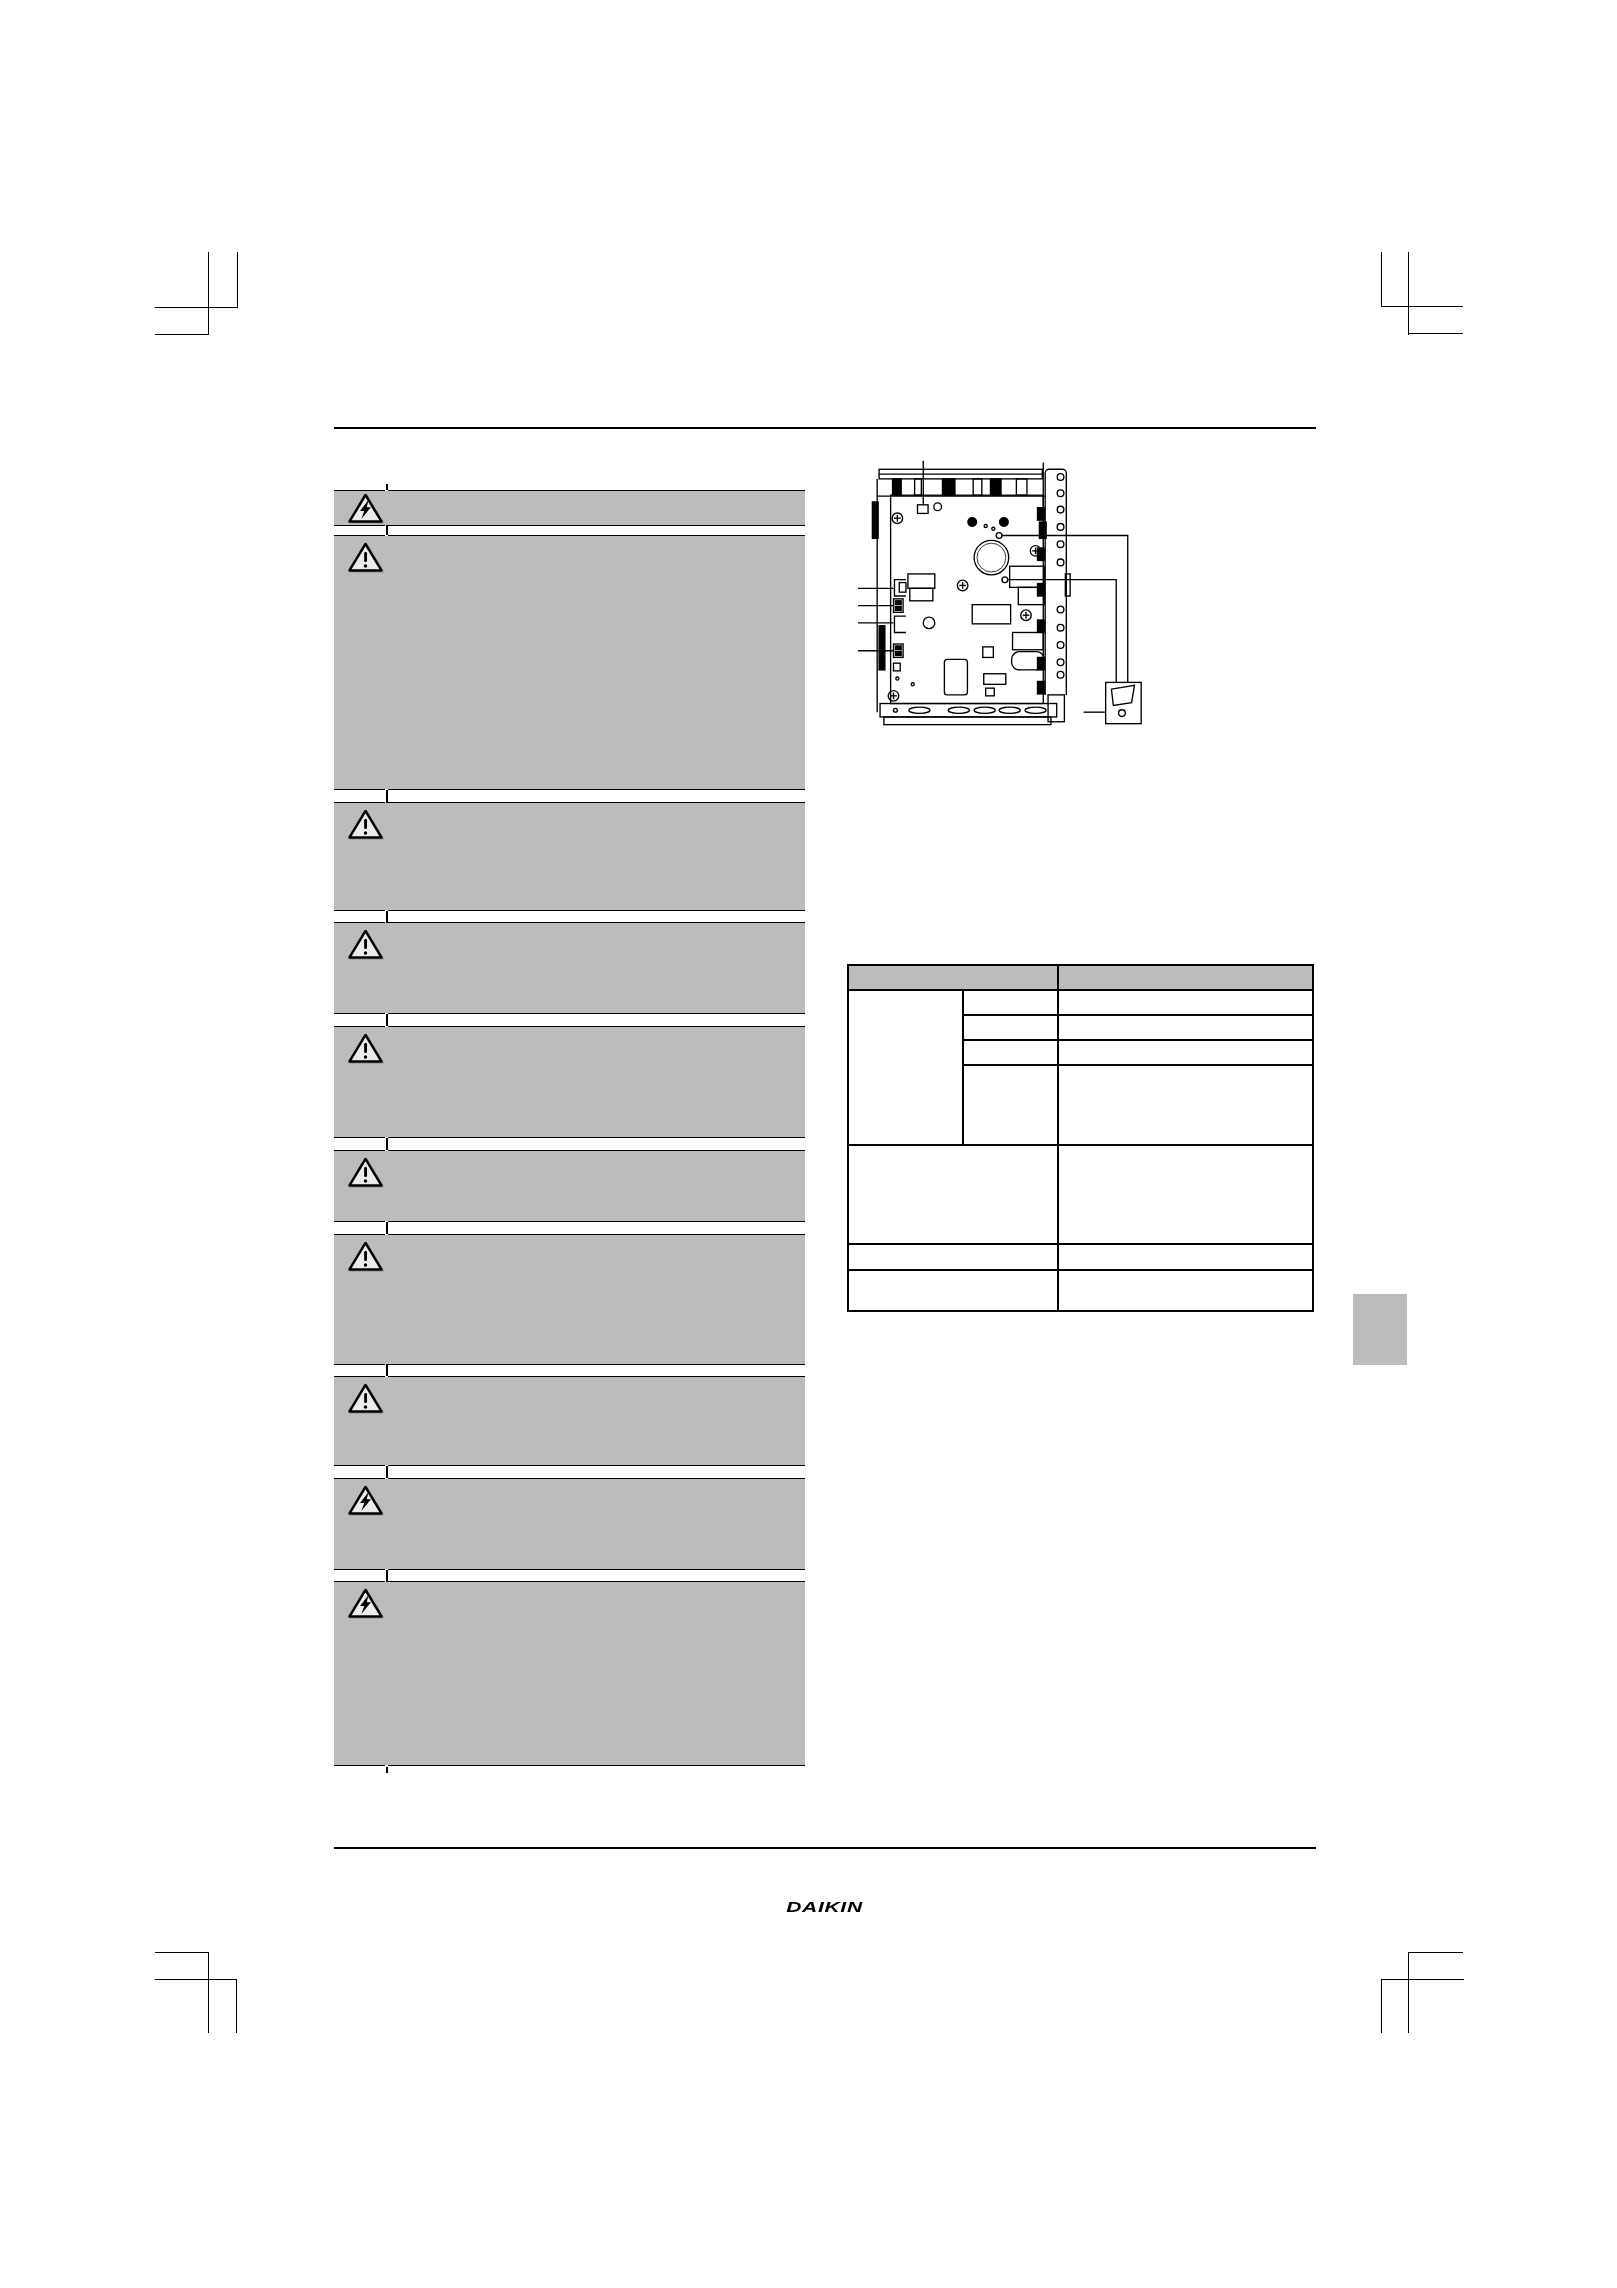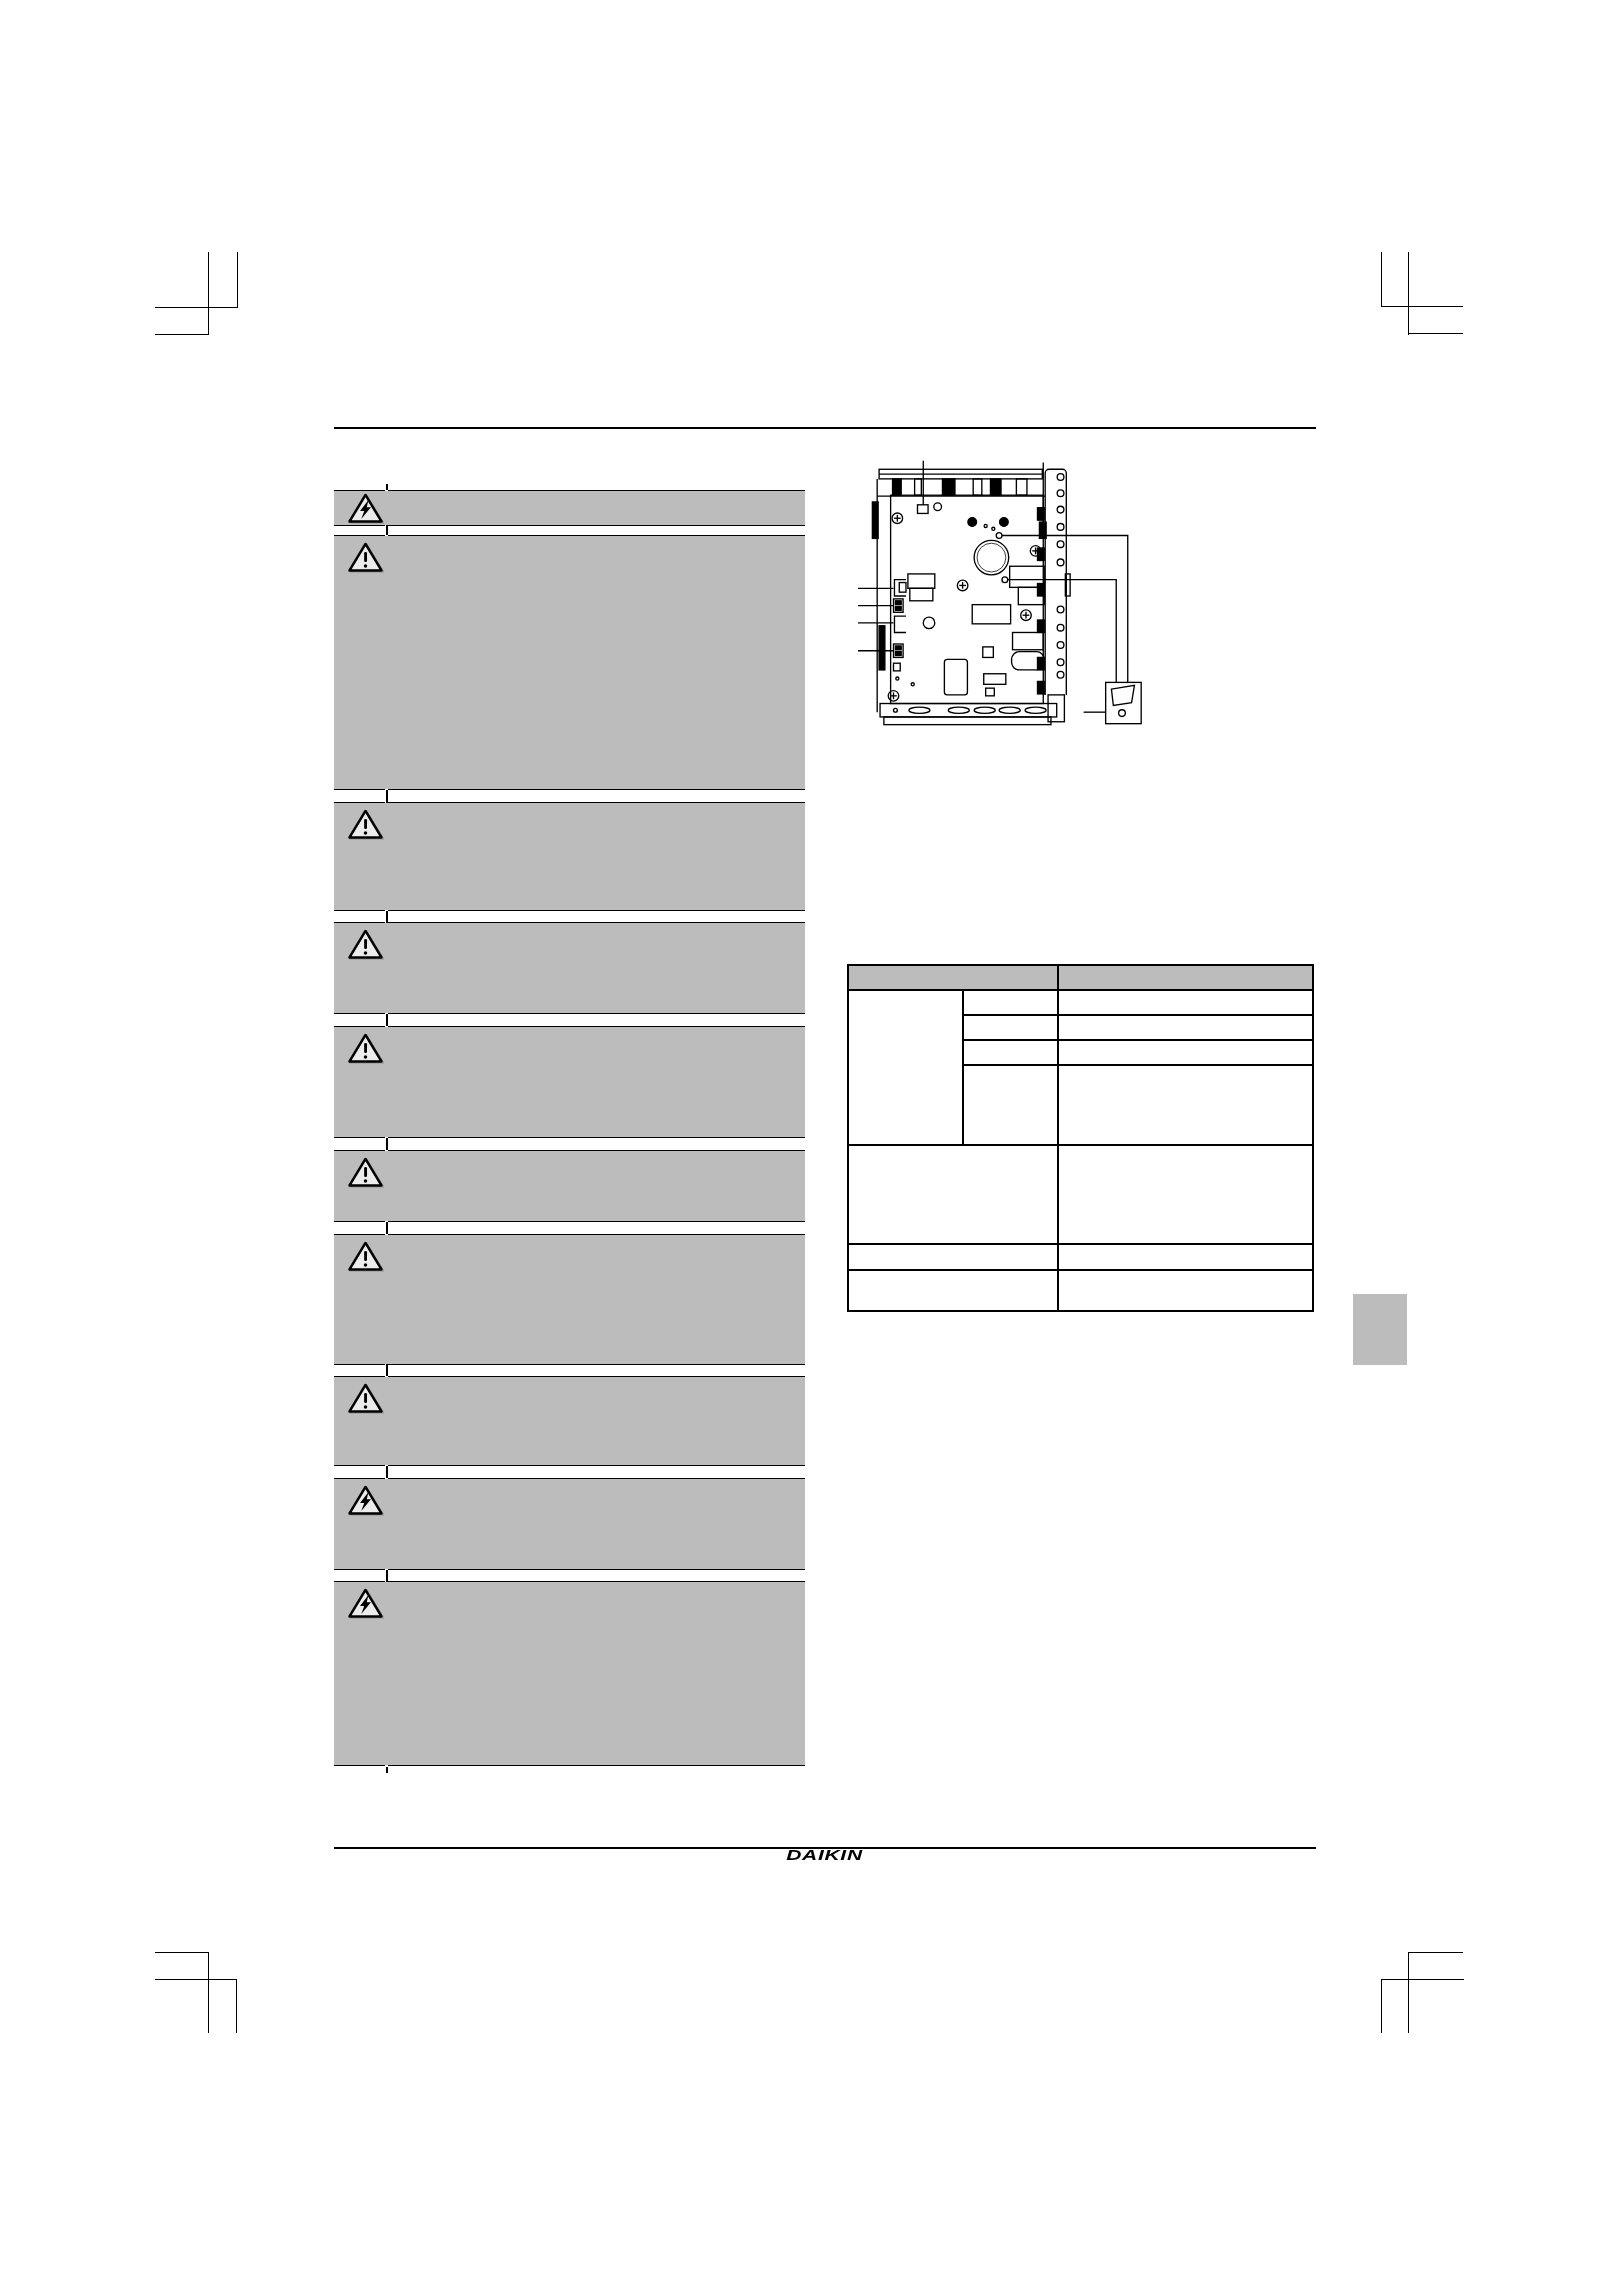--- a/index.html
+++ b/index.html
@@ -329,18 +329,18 @@
   <div class="ln" style="left:115px;top:100px;width:352px;height:1.9px"></div>
   <div class="ln" style="left:0;top:180px;width:467px;height:1.9px"></div>
   <div class="ln" style="left:0;top:279px;width:467px;height:1.9px"></div>
   <div class="ln" style="left:0;top:305px;width:467px;height:1.9px"></div>
   <div class="ln" style="left:210px;top:0;width:1.9px;height:348px"></div>
   <div class="ln" style="left:115px;top:25px;width:1.9px;height:157px"></div>
 </div>
 
 <div class="abs gray" style="left:1353px;top:1294px;width:54px;height:71px"></div>
 
-<div class="abs" style="left:784px;top:1847px;width:81px;height:16.3px">
+<div class="abs" style="left:784px;top:1899px;width:81px;height:16.3px">
   <svg viewBox="0 0 84 17" width="81" height="16.3">
     <text x="42" y="13.5" text-anchor="middle" font-family="Liberation Sans, sans-serif" font-weight="bold" font-style="italic" font-size="14.5" letter-spacing="0.5" textLength="80" lengthAdjust="spacingAndGlyphs" fill="#000">DAIKIN</text>
   </svg>
 </div>
 
 
 </body></html>

